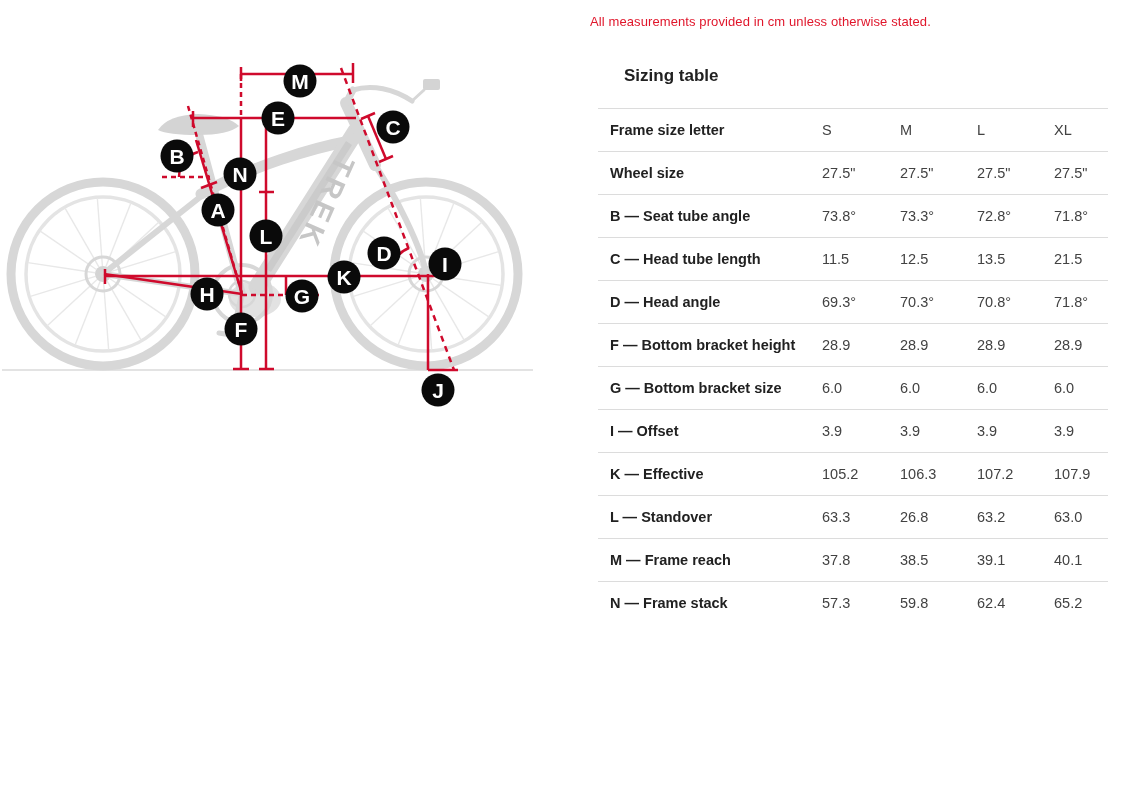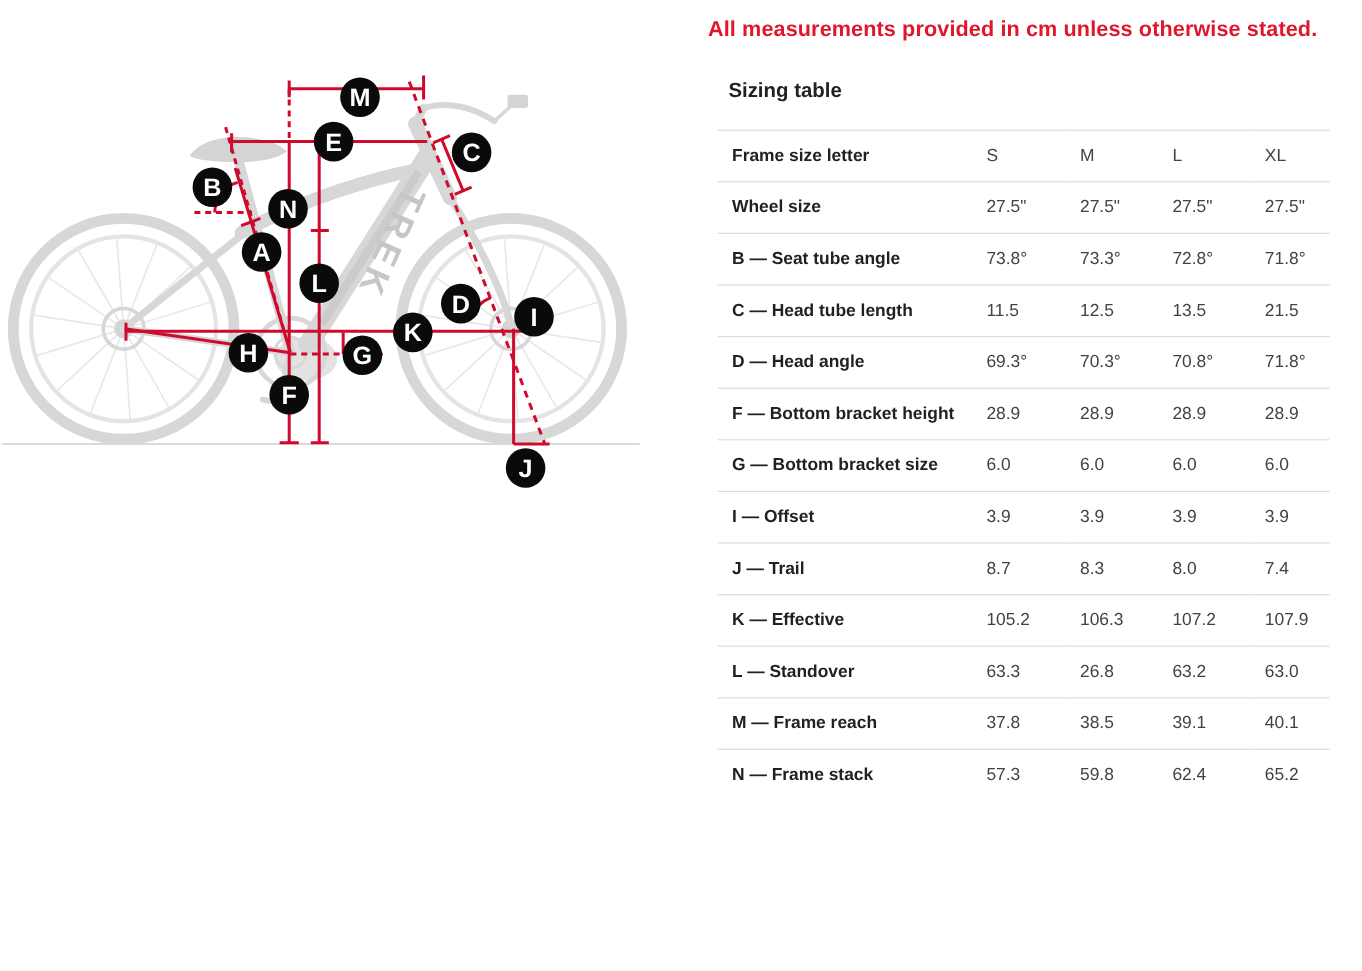--- a/index.html
+++ b/index.html
@@ -3,24 +3,24 @@
 <meta charset="utf-8">
 <style>
   html,body { margin:0; padding:0; }
   body {
     width:1135px; height:809px; position:relative; background:#ffffff;
     font-family:"Liberation Sans", sans-serif; overflow:hidden;
     --red:#cf0a2c; --note-red:#e0162b;
   }
   .note {
     position:absolute; left:590px; top:14px; width:530px;
-    font-size:18px; font-weight:700; color:var(--note-red); letter-spacing:.1px;
+    font-size:13px; font-weight:400; color:var(--note-red); letter-spacing:.1px;
   }
   .title {
-    position:absolute; left:607px; top:66px; margin:0;
+    position:absolute; left:624px; top:66px; margin:0;
     font-size:17px; font-weight:700; color:#212121;
   }
   table.sizing {
     position:absolute; left:598px; top:108px; width:510px;
     border-collapse:collapse; table-layout:fixed;
     border-top:1px solid #dcdcdc;
   }
   .sizing tr { height:43px; border-bottom:1px solid #dcdcdc; }
   .sizing tr:last-child { border-bottom:none; }
   .sizing th {
@@ -274,27 +274,20 @@
         <td>6.0</td>
       </tr>
       <tr>
         <th>I — Offset</th>
         <td>3.9</td>
         <td>3.9</td>
         <td>3.9</td>
         <td>3.9</td>
       </tr>
       <tr>
-        <th>J — Trail</th>
-        <td>8.7</td>
-        <td>8.3</td>
-        <td>8.0</td>
-        <td>7.4</td>
-      </tr>
-      <tr>
         <th>K — Effective</th>
         <td>105.2</td>
         <td>106.3</td>
         <td>107.2</td>
         <td>107.9</td>
       </tr>
       <tr>
         <th>L — Standover</th>
         <td>63.3</td>
         <td>26.8</td>

